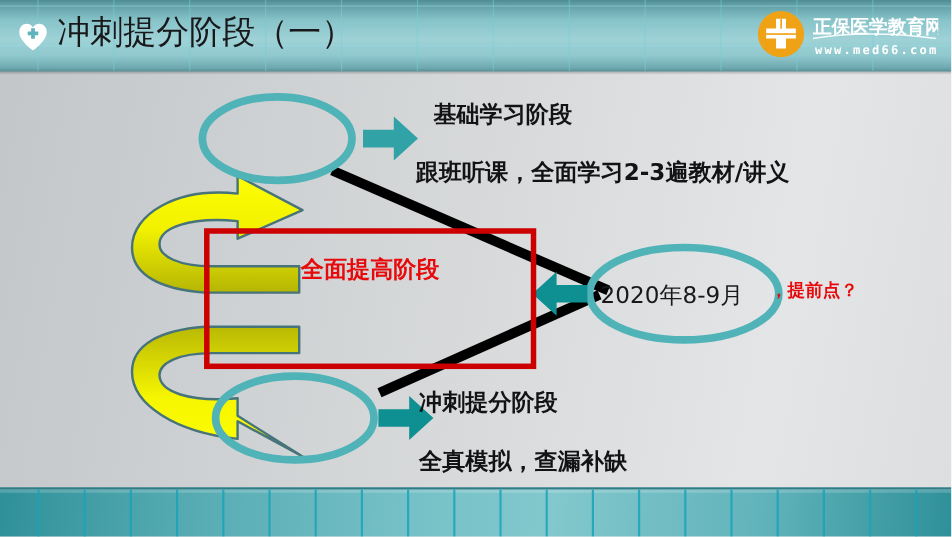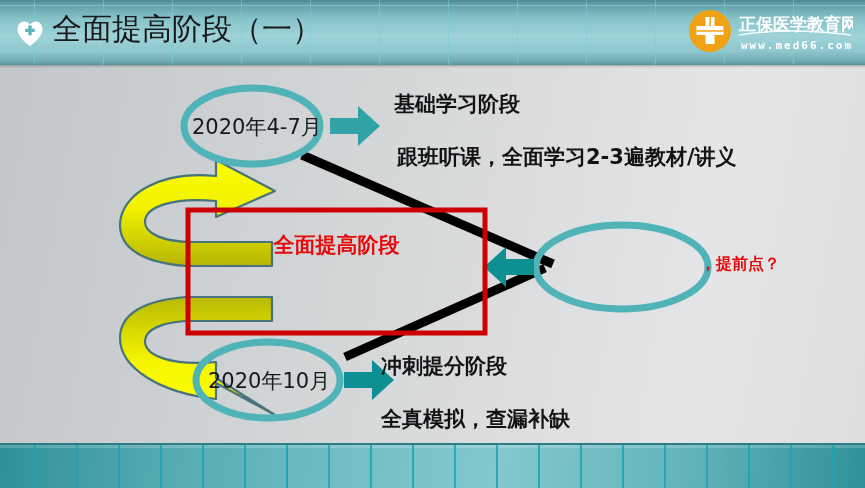--- a/index.html
+++ b/index.html
@@ -151,21 +151,21 @@
     <div class="hgrid-v" style="left:586px;"></div>
     <div class="hgrid-v" style="left:655px;"></div>
     <div class="hgrid-v" style="left:724px;"></div>
     <div class="hgrid-v" style="left:793px;"></div>
 
     <svg id="heart-icon" viewBox="0 0 28 27">
       <path d="M14 26 C14 26 1.5 17.5 1.5 9.2 C1.5 4.6 4.8 1.6 8.3 1.6 C10.8 1.6 12.9 3.0 14 5.0 C15.1 3.0 17.2 1.6 19.7 1.6 C23.2 1.6 26.5 4.6 26.5 9.2 C26.5 17.5 14 26 14 26 Z" fill="#ffffff"></path>
       <path d="M12.3 5.6 h3.4 v3.1 h3.1 v3.4 h-3.1 v3.1 h-3.4 v-3.1 h-3.1 v-3.4 h3.1 z" fill="#5fb3bb"></path>
     </svg>
 
-    <div id="slide-title">全面提高阶段（一）</div>
+    <div id="slide-title">冲刺提分阶段（一）</div>
 
     <svg id="brand-logo" viewBox="0 0 170 54">
       <circle cx="27" cy="27" r="21" fill="#f0a216"></circle>
       <g fill="#ffffff">
         <path d="M22.5 13 h9 v9 h9 v9 h-9 v9 h-9 v-9 h-9 v-9 h9 z"></path>
       </g>
       <g fill="#f0a216">
         <rect x="26.4" y="13" width="1.5" height="9"></rect>
         <rect x="13.5" y="26.2" width="27" height="1.5"></rect>
       </g>
@@ -214,27 +214,26 @@
 
       <path d="M330 53 h28 v-12 l22 20 l-22 20 v-12 h-28 z" fill="#31a3a6"></path>
 
       <path d="M344 307 h28 v-12 l22 20 l-22 20 v-12 h-28 z" fill="#0e8f92"></path>
 
       <path d="M534 194 h-28 v-12 l-22 20 l22 20 v-12 h28 z" fill="#0e8f92"></path>
 
       <rect x="188" y="145" width="297" height="123" fill="none" stroke="#cc0000" stroke-width="5"></rect>
     </svg>
 
-    <div class="node-label" style="left:192px; top:48px;">2020年4-7月</div>
-    <div class="node-label" style="left:208px; top:302px;">2020年10月</div>
+    <div class="node-label" style="left:546px; top:189px;">2020年8-9月</div>
 
     <div id="note-ahead" style="left:700px; top:189px;">，提前点？</div>
 
     <div class="desc-line" style="left:394px; top:25px;">基础学习阶段</div>
-    <div class="desc-line" style="left:378px; top:78px;margin-left:19px;">跟班听课，全面学习2-3遍教材/讲义</div>
+    <div class="desc-line" style="left:378px; top:78px;">跟班听课，全面学习2-3遍教材/讲义</div>
 
     <div class="desc-line" style="left:381px; top:340px;">全真模拟，查漏补缺</div>
     <div class="desc-line" style="left:381px; top:287px;">冲刺提分阶段</div>
 
     <div class="redbox-line" style="left:188px; top:166px; width:297px;">全面提高阶段</div>
 
   </div>
 
   <div id="footer">
     <div id="footer-topsheen"></div>

